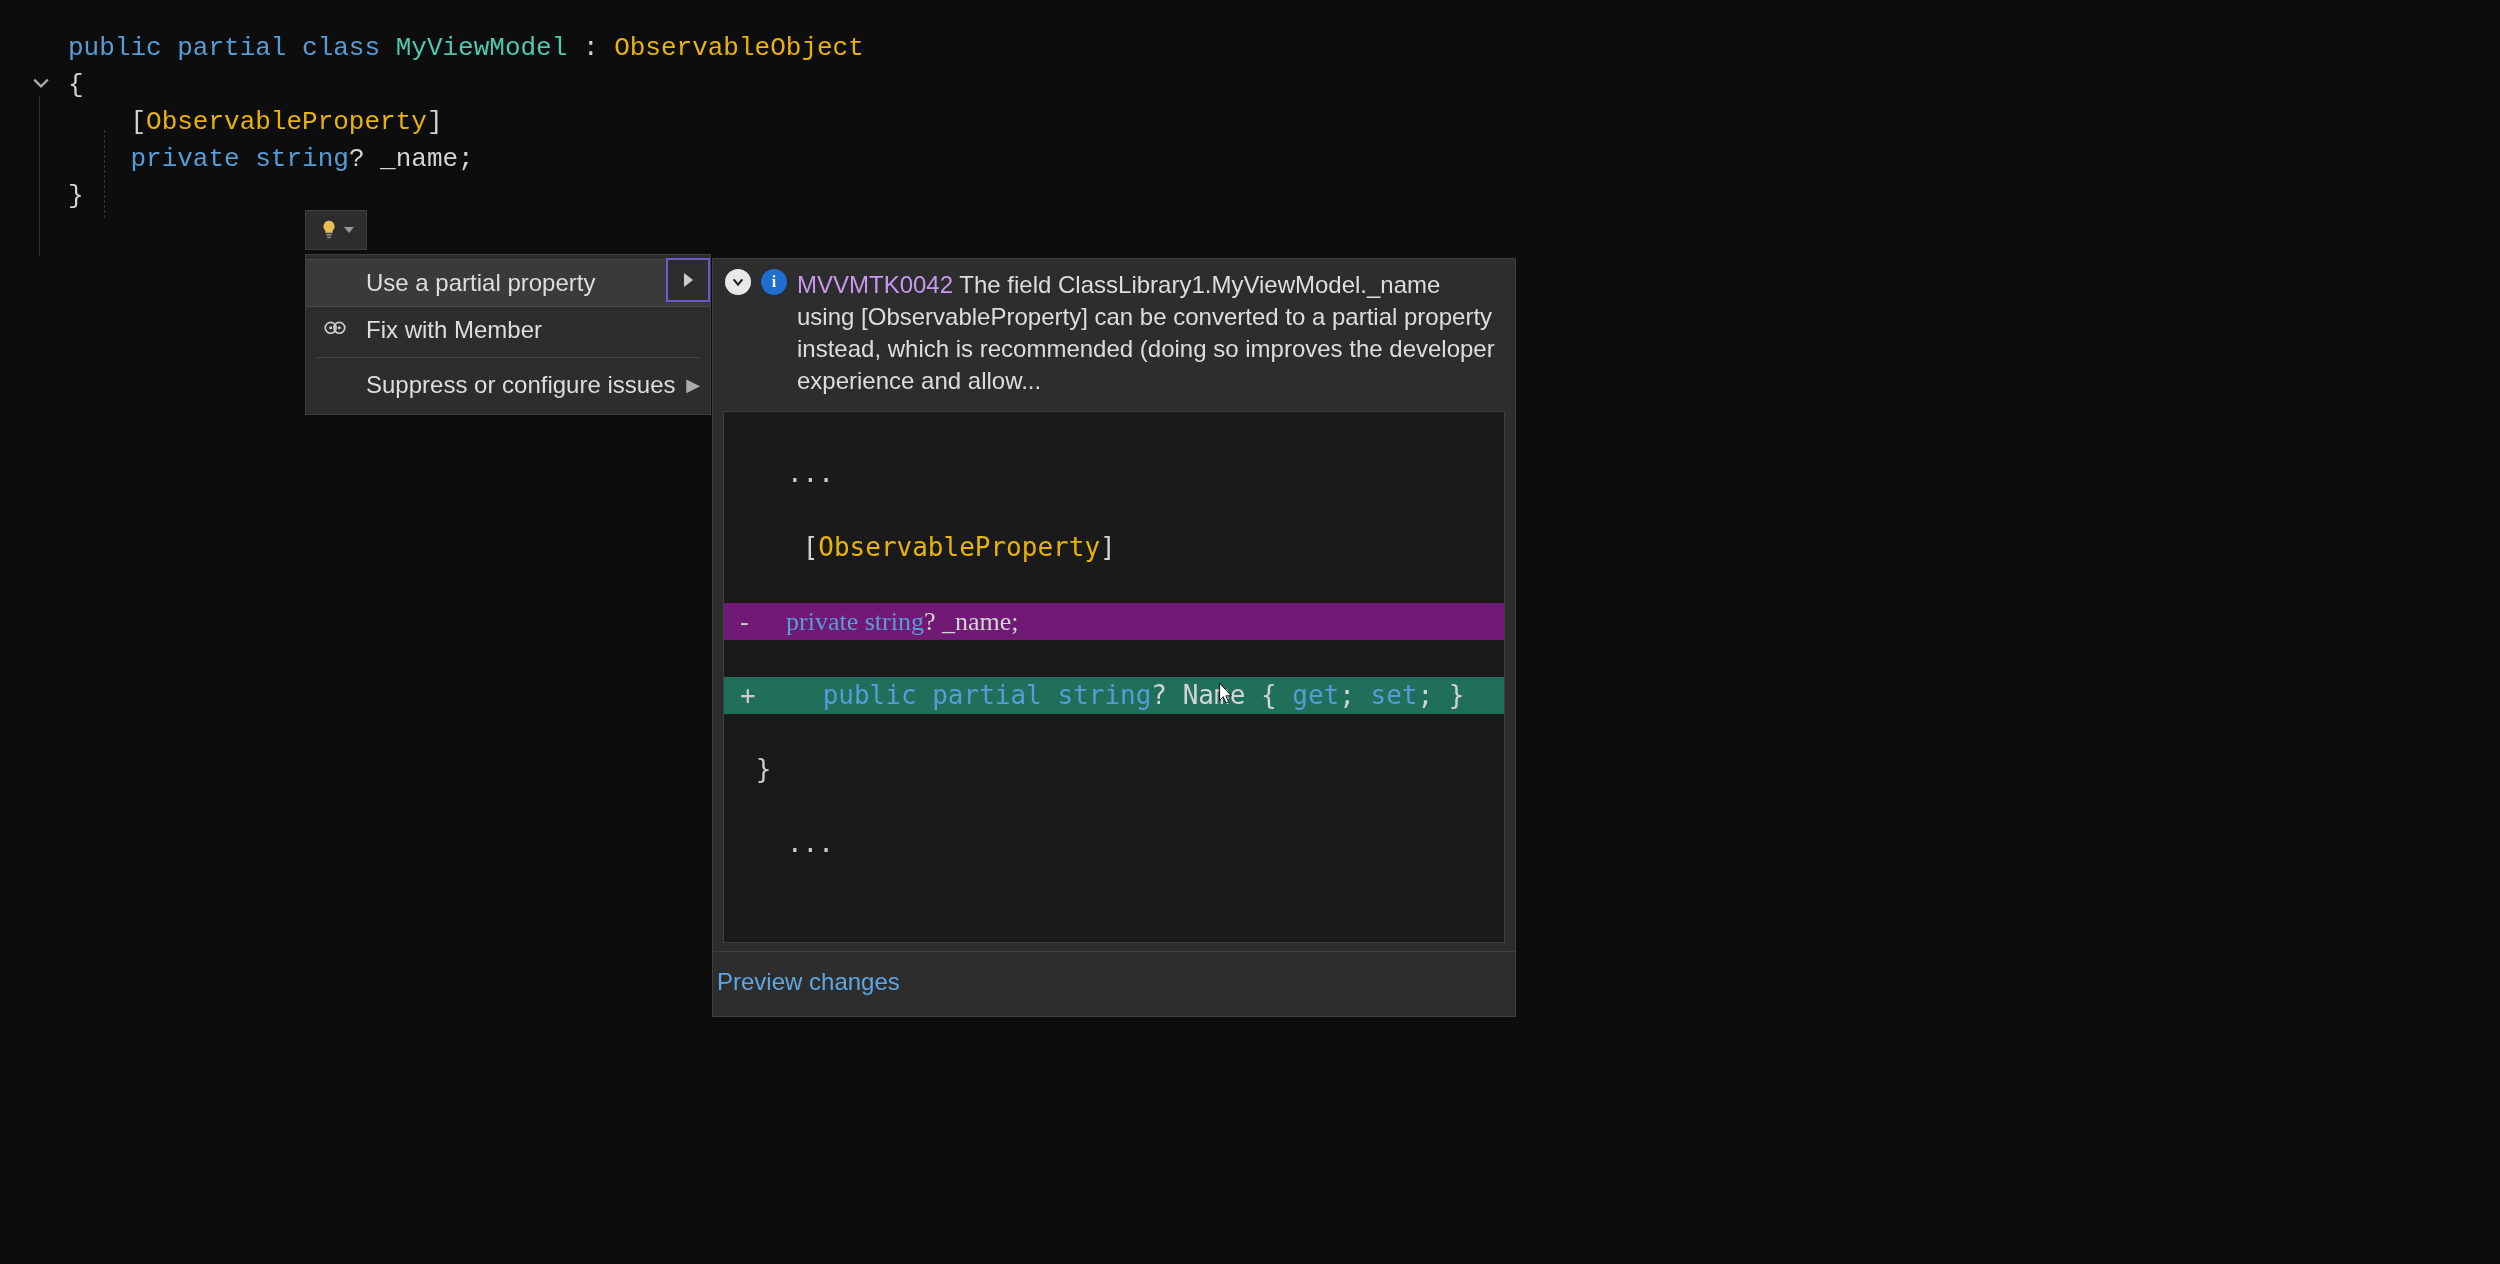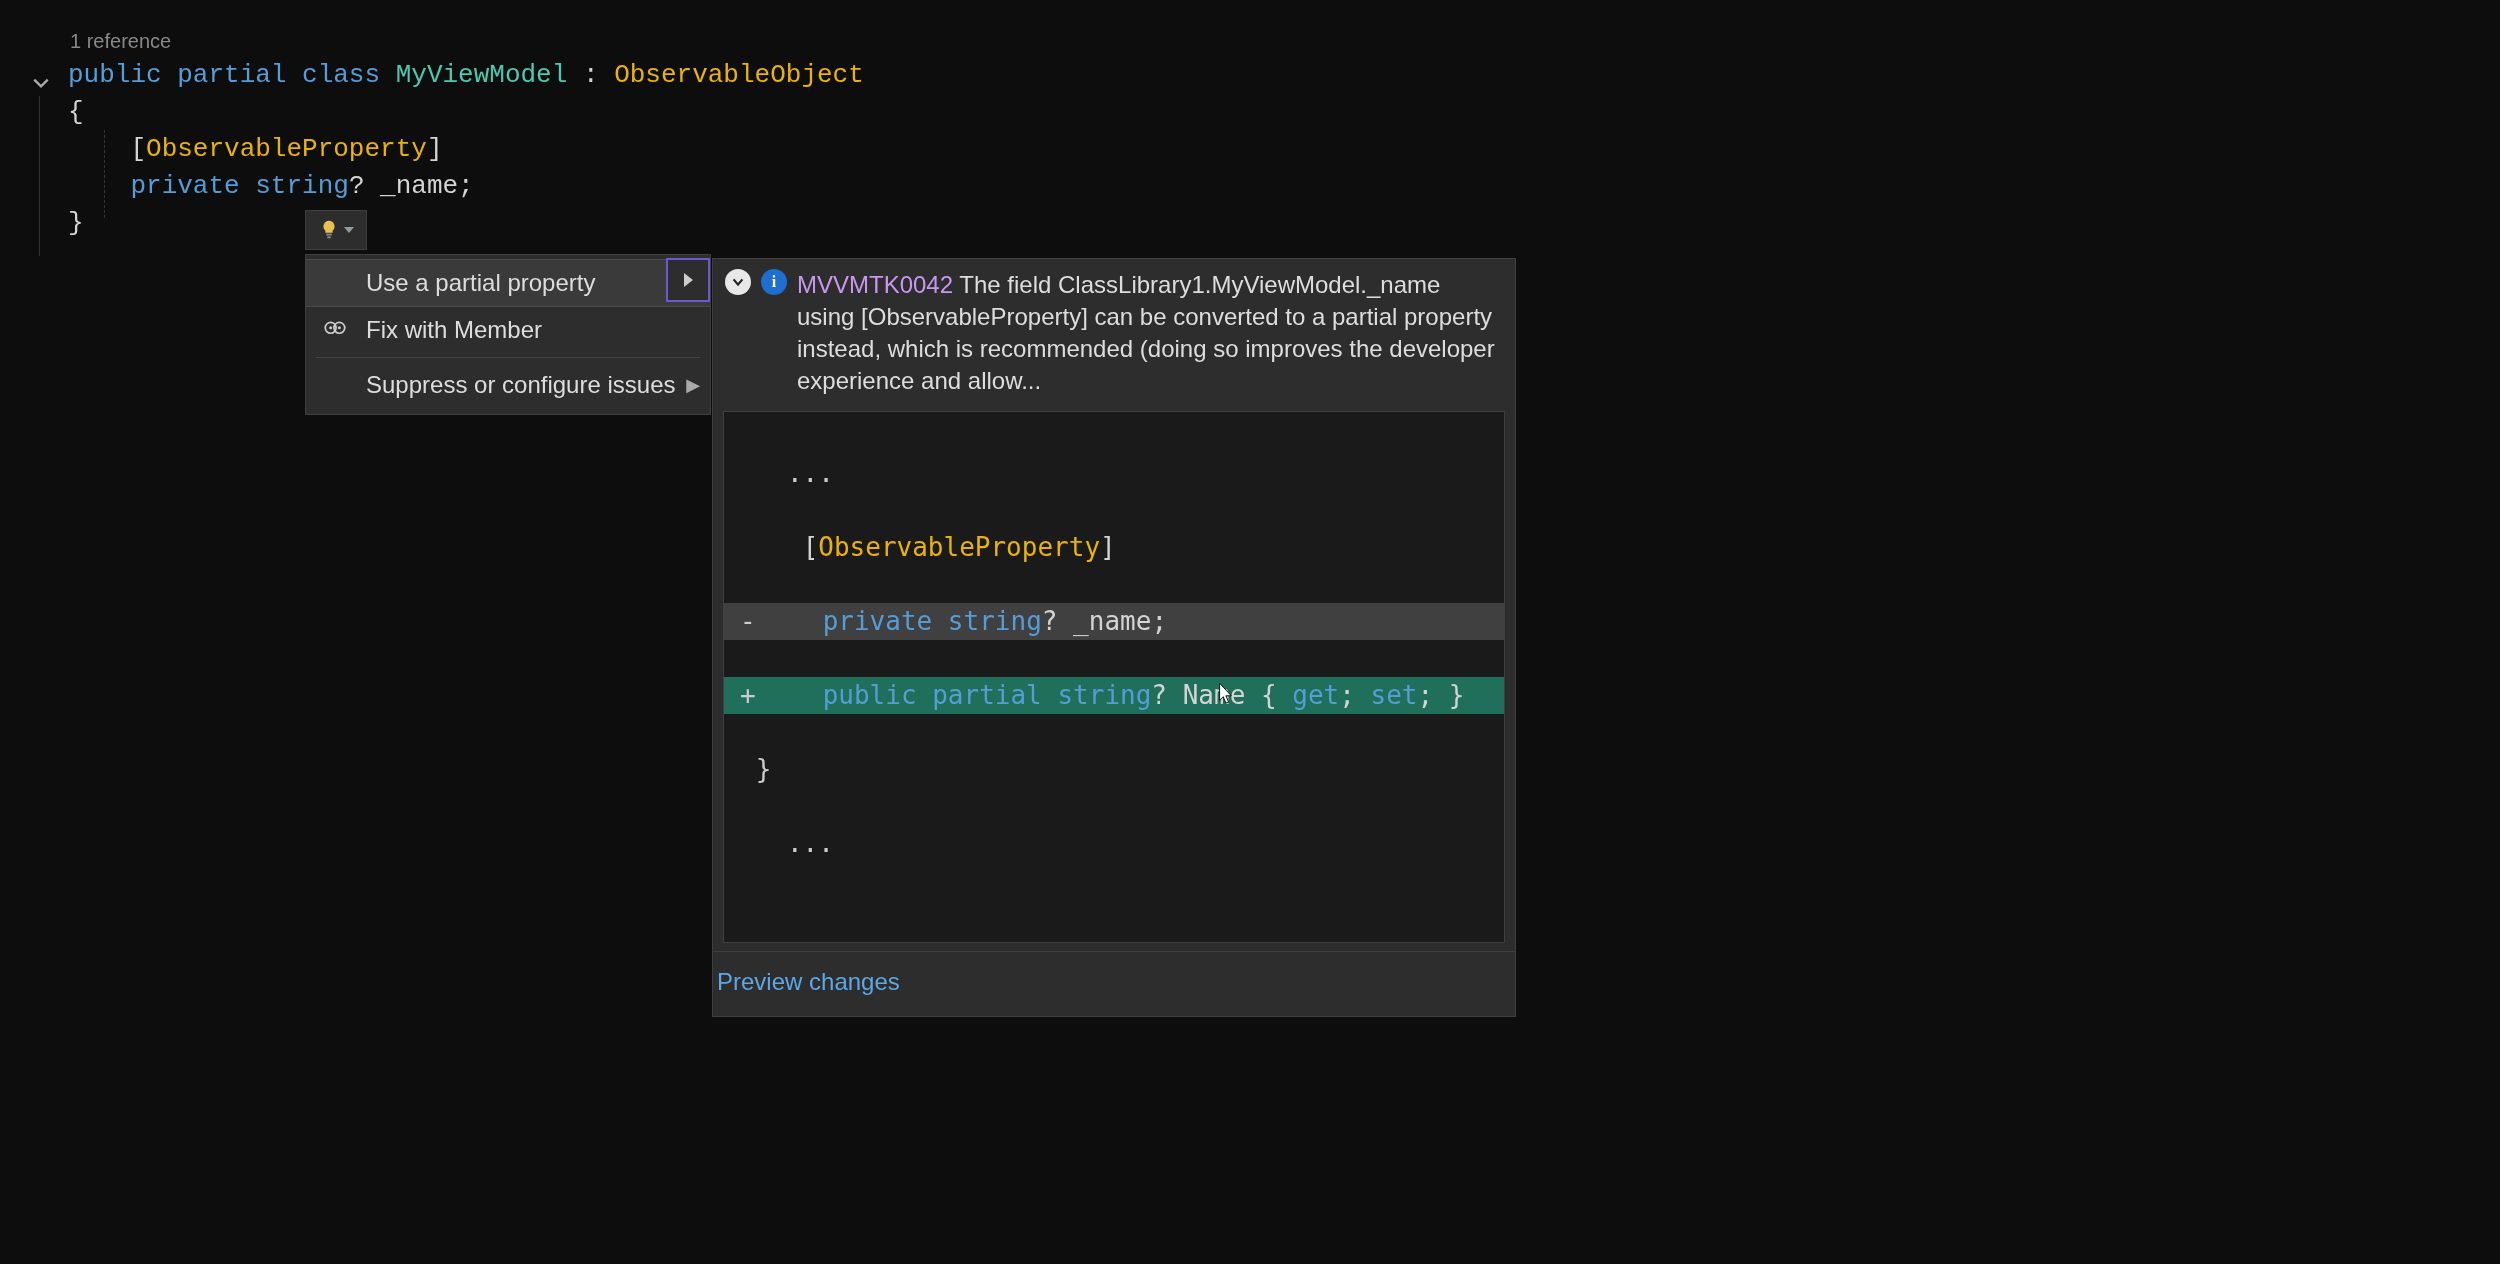--- a/index.html
+++ b/index.html
@@ -144,21 +144,21 @@
     background: #1a1a1a;
     border: 1px solid #3f3f3f;
     padding: 6px 0;
     font-family: Consolas, monospace;
     font-size: 26px;
     line-height: 37px;
     white-space: pre;
     color: #ccc;
   }
   .diff-row { padding-left: 16px; }
-  .diff-del { background: #404040; }
+  .diff-del { background: #701a75; font-family: Liberation Serif, serif; }
   .diff-add { background: #1f6f5a; }
   .diff-gutter { display:inline-block; width: 20px; color:#ccc; }
 
   .preview-footer {
     padding: 10px 16px 14px 4px;
     border-top: 1px solid #3f3f3f;
     line-height: 40px;
   }
   .link { color: #5ea7e4; cursor:pointer; }
   .link.u { text-decoration: underline; }
@@ -168,21 +168,20 @@
     position:absolute;
     top: 682px; left: 1216px;
     width: 18px; height:24px;
     color:#fff;
   }
 </style>
 </head>
 <body>
 
 <div class="editor">
-  <div class="codelens">1 reference</div>
   <div class="gutter-chevron">
     <svg viewBox="0 0 16 16" width="18" height="18">
         <path d="M2 5 L8 11 L14 5" stroke="#aaa" stroke-width="2" fill="none"></path>
       </svg>
   </div>
   <div class="gutter-line"></div>
   <div class="inner-guide"></div>
 
   <div class="code"><span class="kw">public</span> <span class="kw">partial</span> <span class="kw">class</span> <span class="type">MyViewModel</span> <span class="punct">:</span> <span class="type2">ObservableObject</span></div>
   <div class="code"><span class="punct">{</span></div>

